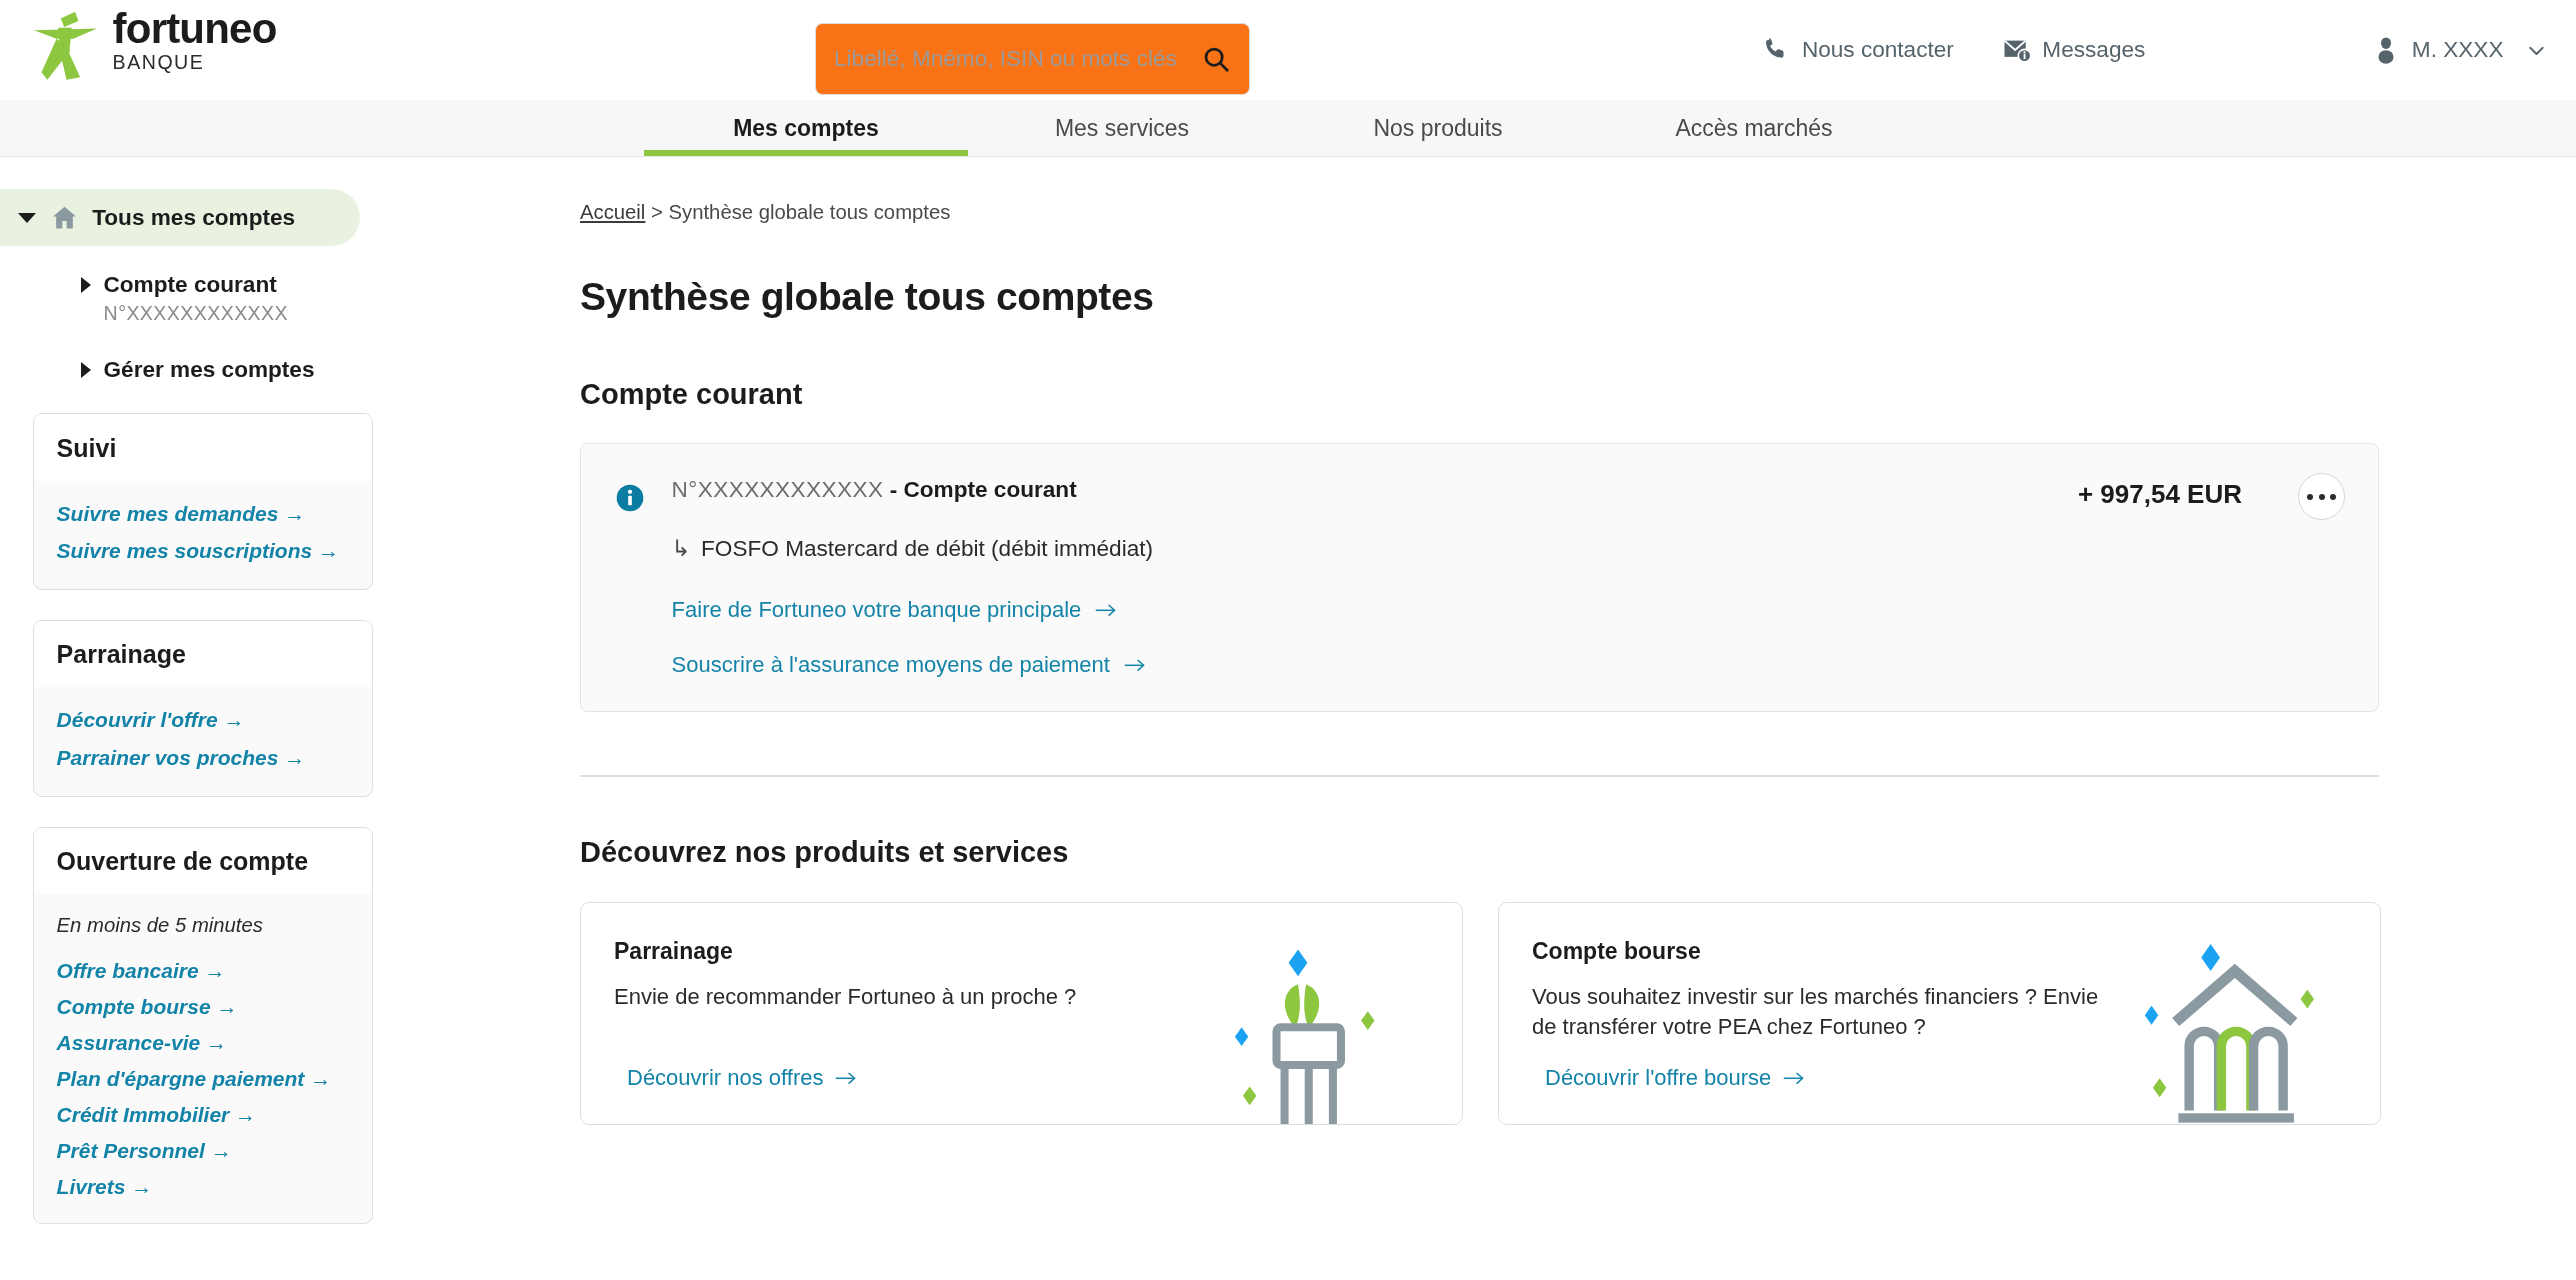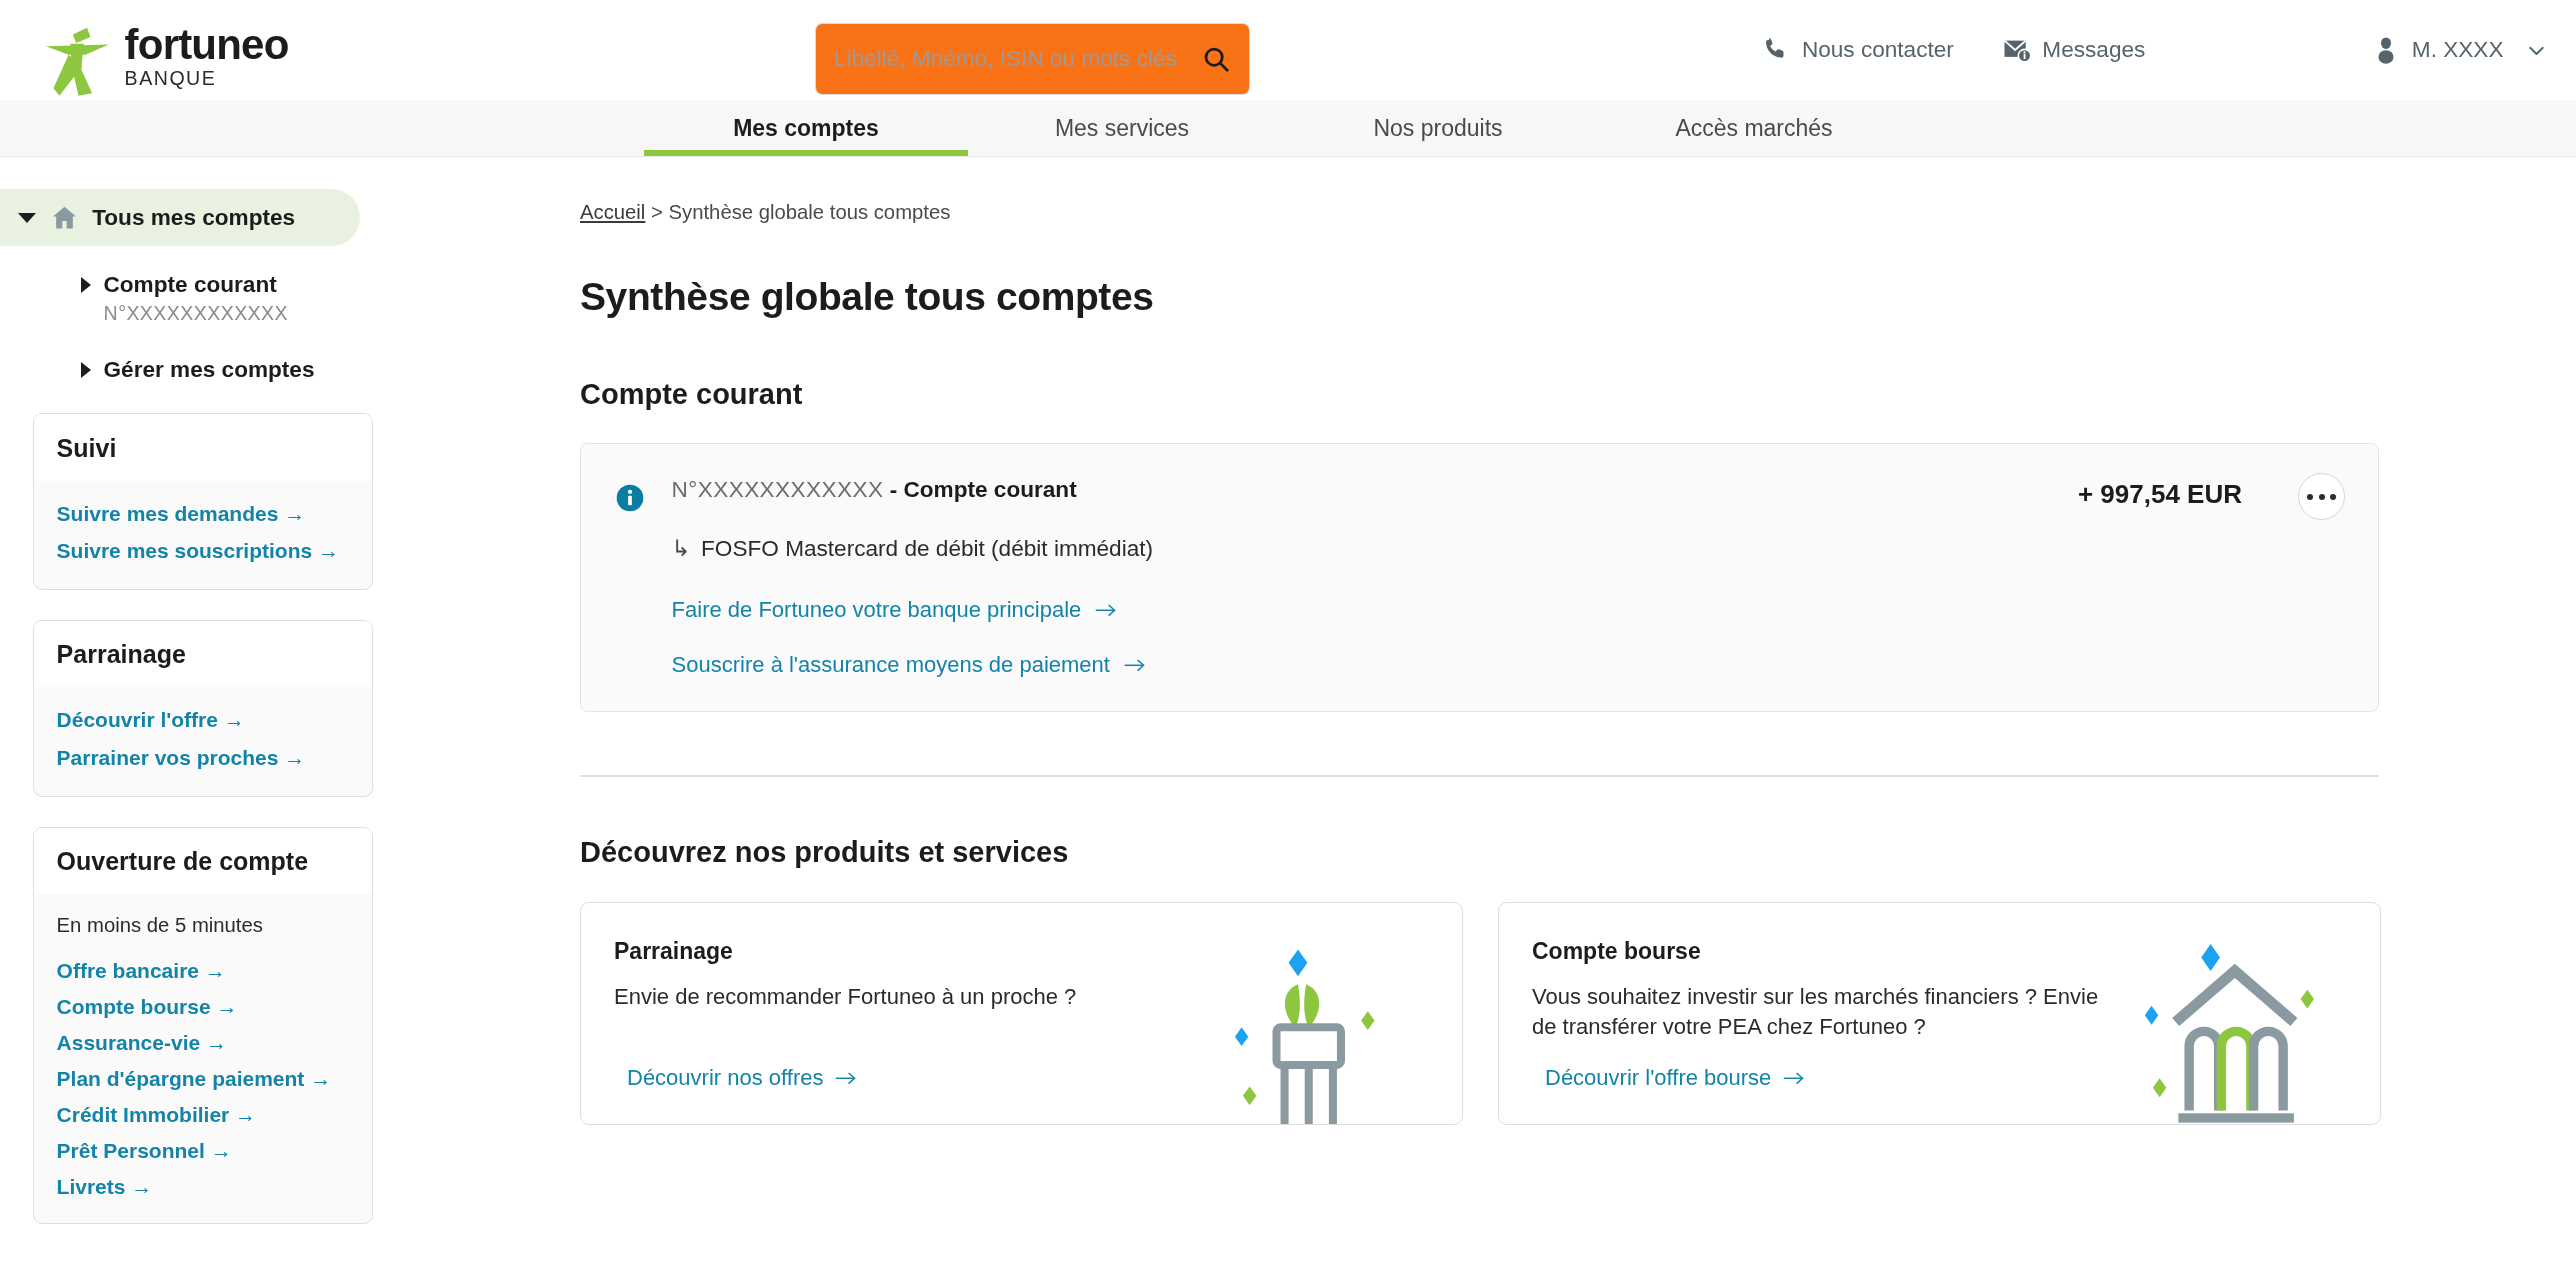--- a/index.html
+++ b/index.html
@@ -7,23 +7,22 @@
     width: 2576px; height: 1280px;
     font-family: "Liberation Sans", sans-serif;
     background: #ffffff; color: #1c1c1c;
     overflow: hidden;
   }
 
   
   .header {
     height: 100px; width: 100%;
     background: #ffffff;
-    display: flex; align-items: flex-end;
+    display: flex; align-items: flex-start;
     position: relative;
-    padding-left: 12px;
   }
   .logo-zone { display: flex; align-items: center; padding-left: 22.6px; width: 482px; }
   .logo-mark { width: 84px; height: 84px; flex: 0 0 84px; }
   .logo-text { margin-left: 6px; }
   .logo-word { font-size: 42px; font-weight: 700; letter-spacing: -0.8px; color: #1c1c1c; line-height: 1.0; }
   .logo-sub { font-size: 19.6px; letter-spacing: 1.5px; color: #2b2b2b; line-height: 1.3; font-weight: 400; }
 
   .search-zone { position: absolute; left: 807px; top: 22.6px; }
   .search-box {
     width: 435px; height: 72px;
@@ -107,21 +106,21 @@
   .side-card {
     margin: 0 33px 0 33px; margin-top: 30px;
     border: 0.8px solid #dedede; border-radius: 9px;
     overflow: hidden; background: #fafafa;
     width: 340px;
   }
   .side-card-head {
     background: #ffffff; padding: 19.6px 22.6px 18px 22.6px;
     font-size: 25px; font-weight: 700; color: #1c1c1c;
   }
-  .side-card-body { padding: 21px 22.6px 25.6px 22.6px; display: flex; flex-direction: column; gap: 13.6px; }
+  .side-card-body { padding: 21px 22.6px 25.6px 22.6px; display: flex; flex-direction: column; gap: 13.6px; font-style: italic; }
   .side-link {
     font-size: 21px; color: #1383a8; font-weight: 700;
     text-decoration: none; cursor: pointer; white-space: nowrap;
   }
   .side-note { font-size: 20.3px; color: #2b2b2b; margin-bottom: 10.5px; }
   .ouv-body { padding: 19.6px 22.6px 24px 22.6px; gap: 12px; }
 
   
   .main { flex: 1; padding: 0 0 0 173px; }
   .breadcrumb { margin-top: 44px; font-size: 20.3px; color: #4a4a4a; }

